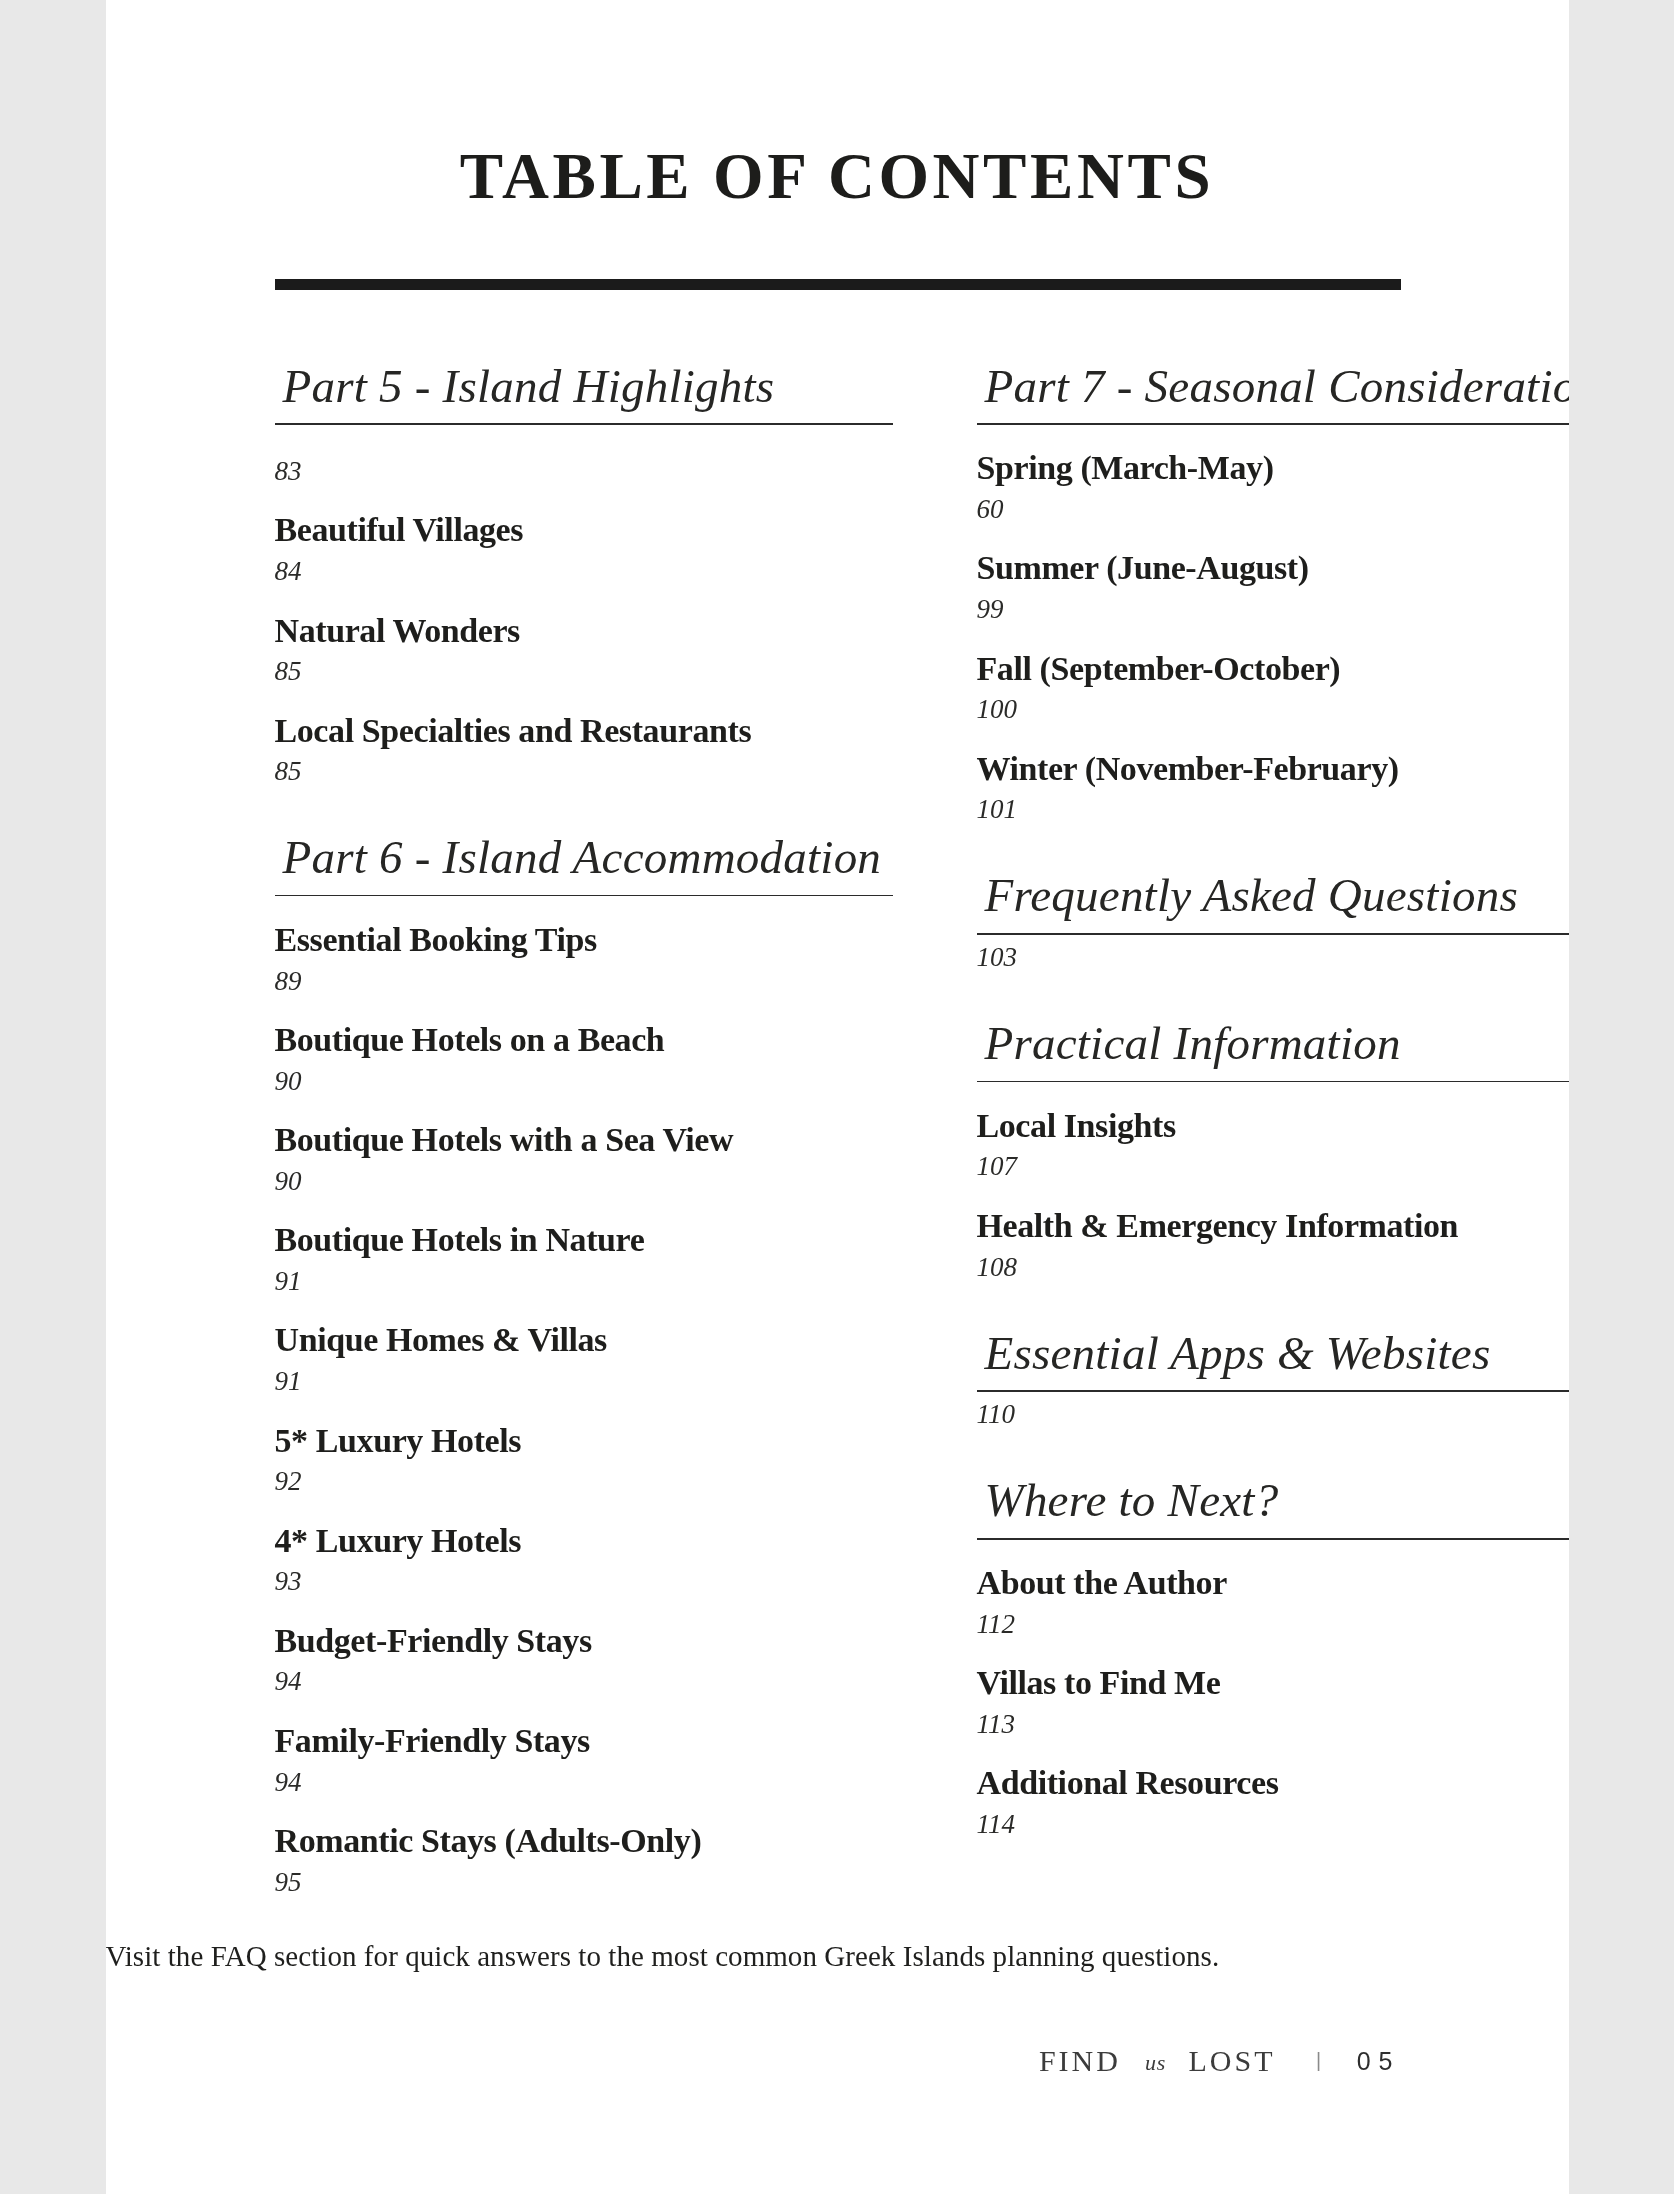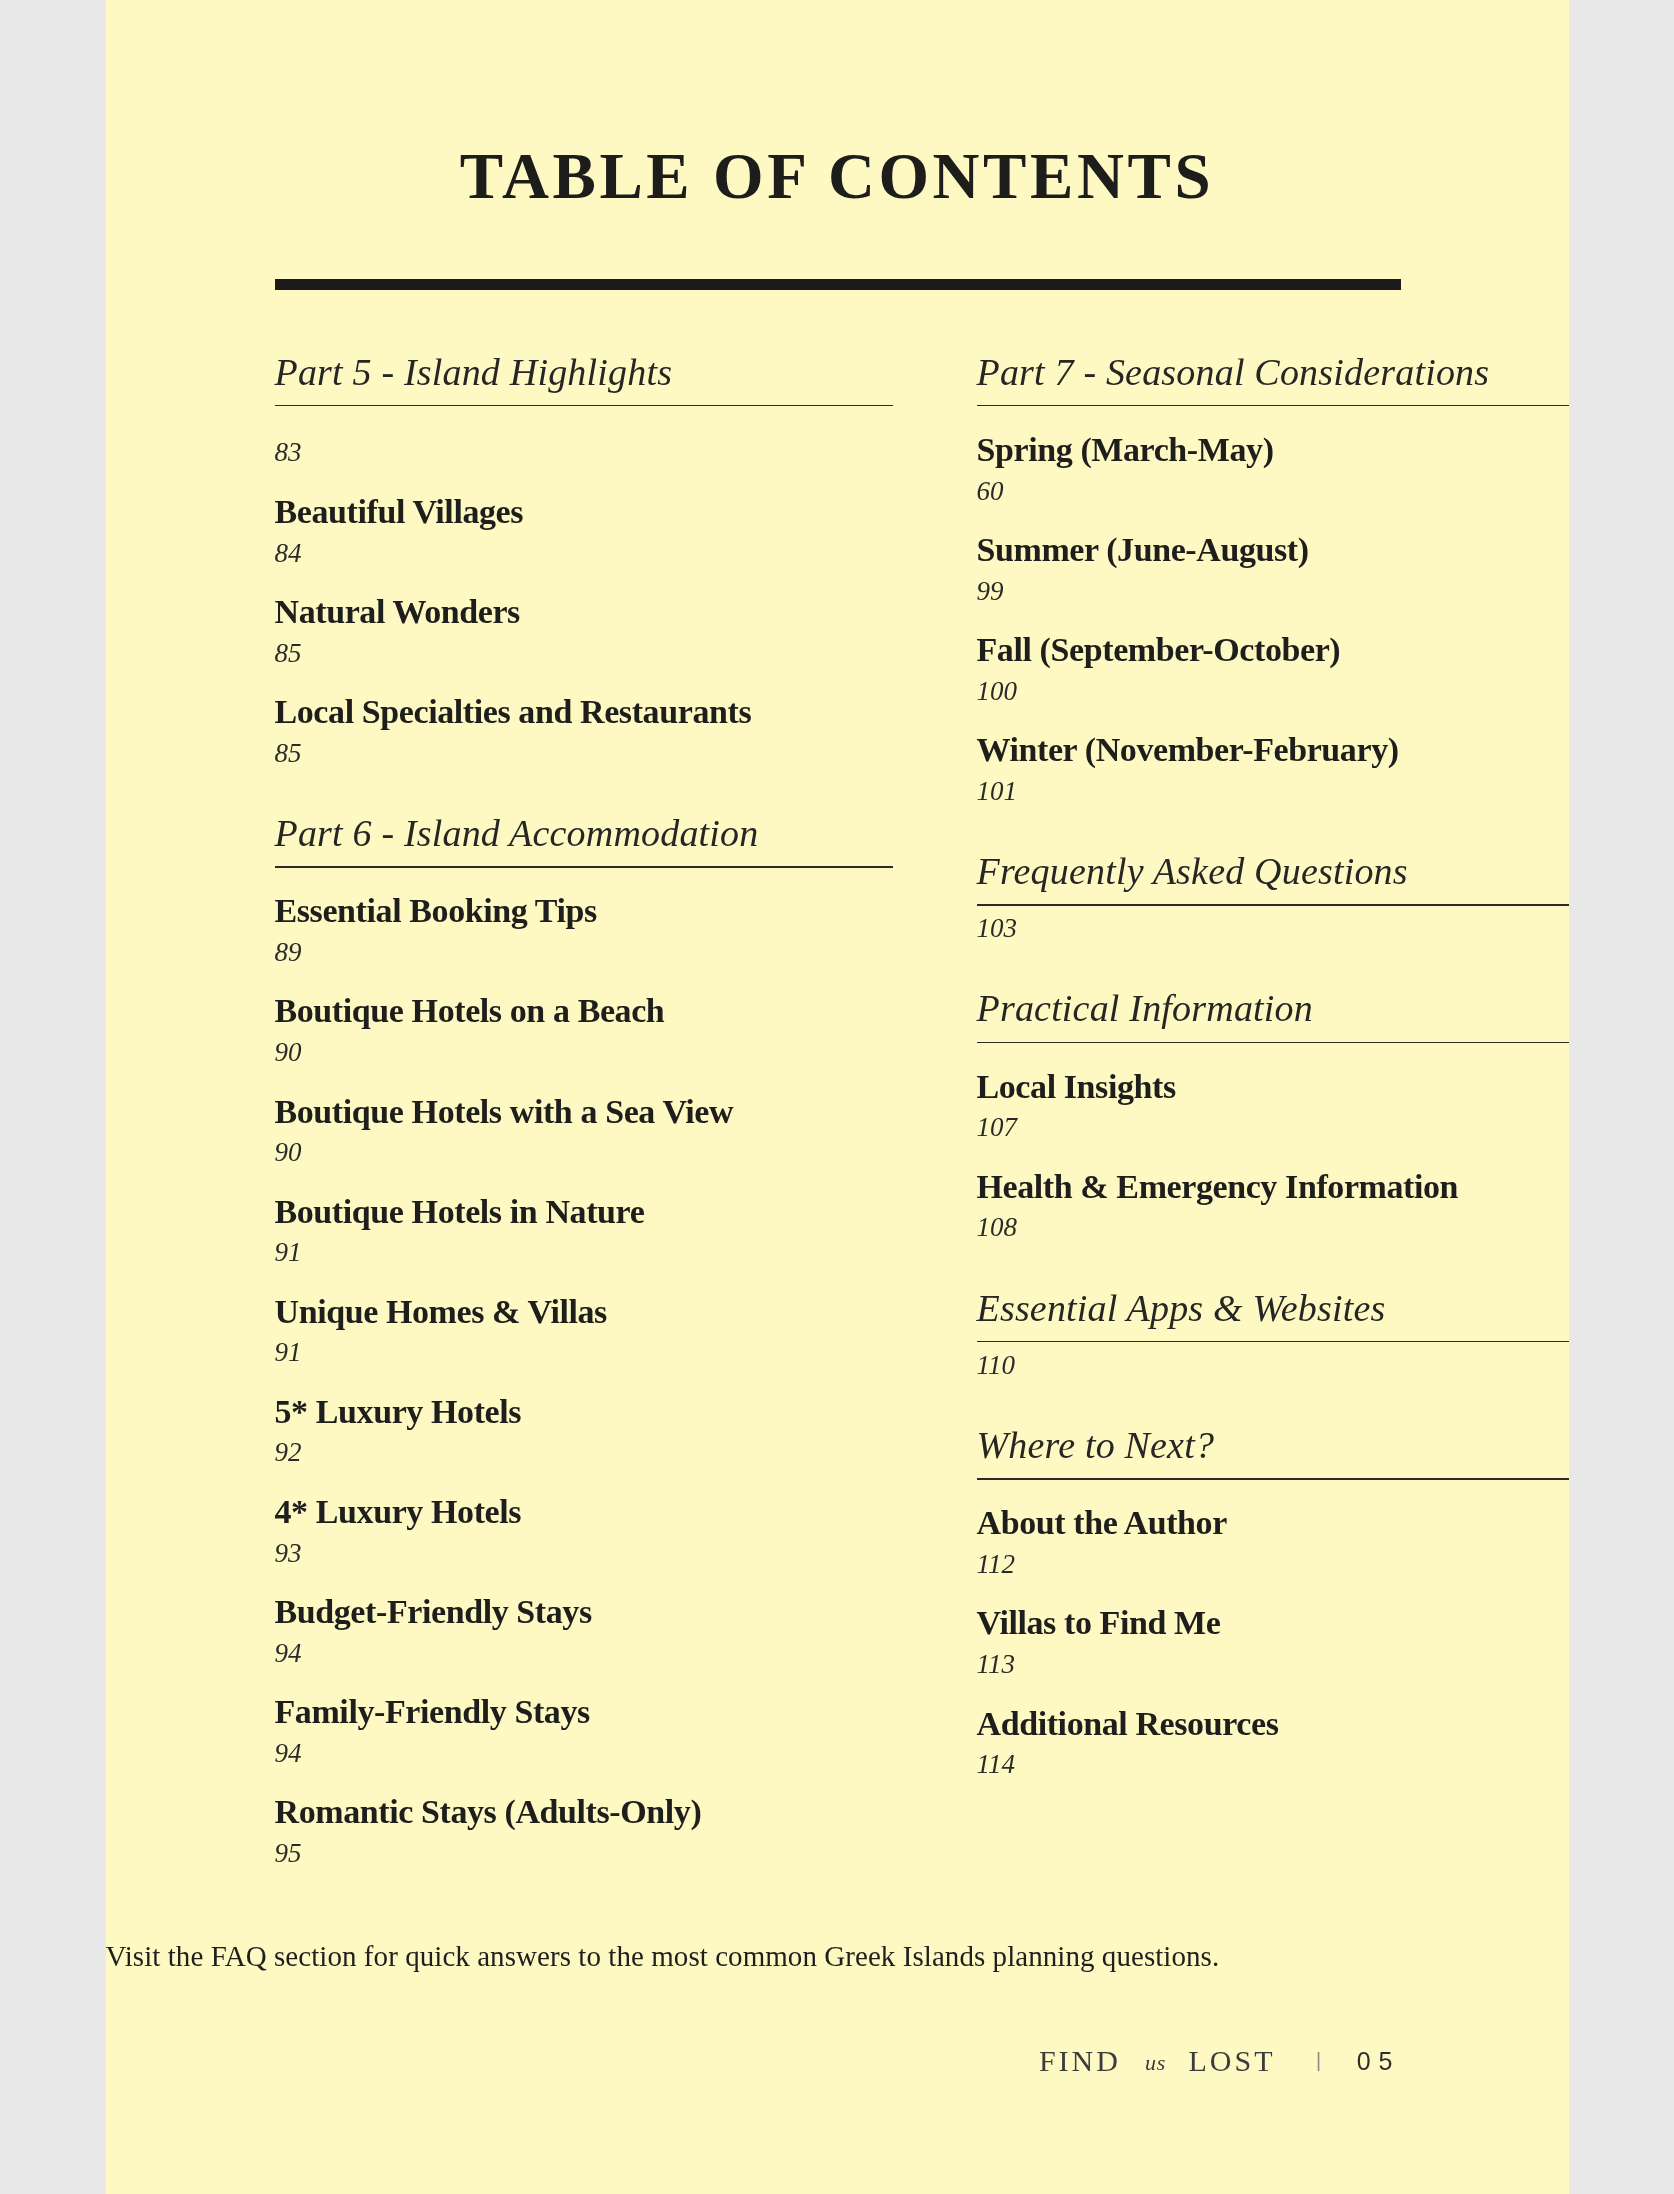--- a/index.html
+++ b/index.html
@@ -1,20 +1,20 @@
 <!DOCTYPE html>
 <html style="font-size:13px"><head>
 <meta charset="utf-8">
 <style>
   html,body{margin:0;padding:0;background:#e8e8e8;}
   .page{
     position:relative;
     width:1463px;height:2194px;
     margin:0 auto;
-    background:#fef9c3;
+    background:#ffffff;
     font-family:"Liberation Serif","DejaVu Serif",serif;
     color:#1d1d1b;
     overflow:hidden;
   }
   .doc-title{
     margin:0;
     padding-top:144px;
     text-align:center;
     font-size:65px;
     line-height:1;
@@ -31,22 +31,22 @@
   .columns{
     margin:61px 164px 0 169px;
     display:grid;
     grid-template-columns:618px 635px;
     column-gap:84px;
     align-items:start;
   }
   .toc-section{margin:0;}
   .toc-section + .toc-section{margin-top:43px;}
   .sec-h{
-    margin:0;
-    font-size:38px;
+    margin:8px;
+    font-size:47px;
     line-height:1.15;
     font-weight:500;
     font-style:italic;
     letter-spacing:0.005em;
     color:#262624;
     white-space:nowrap;
   }
   .sec-rule{
     margin-top:10.6px;
     height:1.6px;

